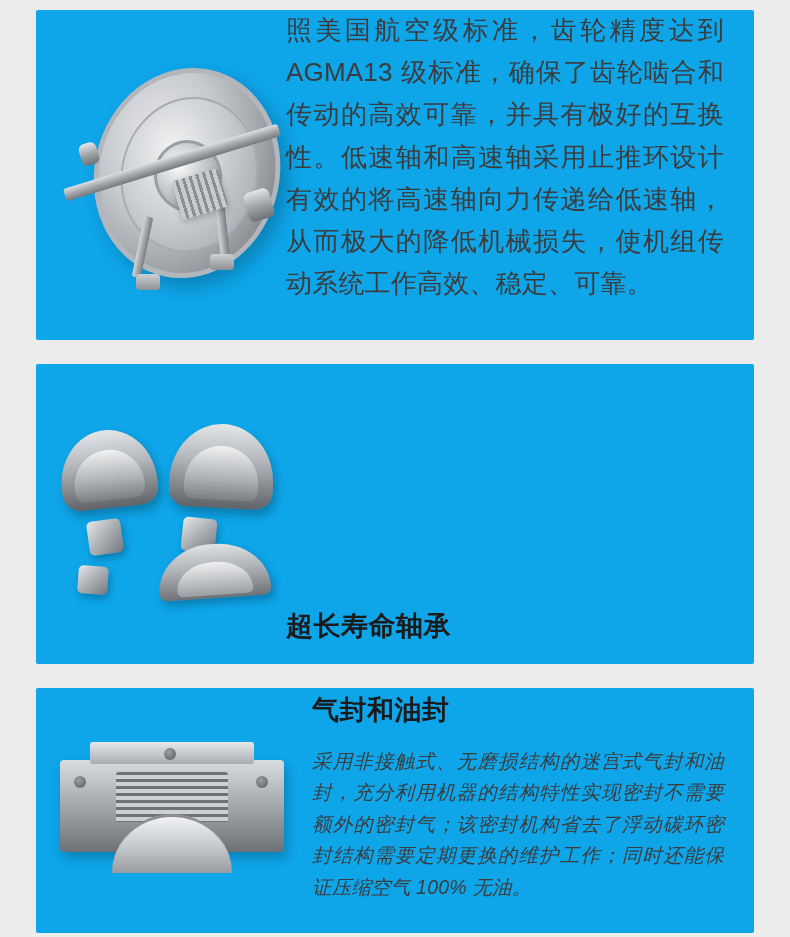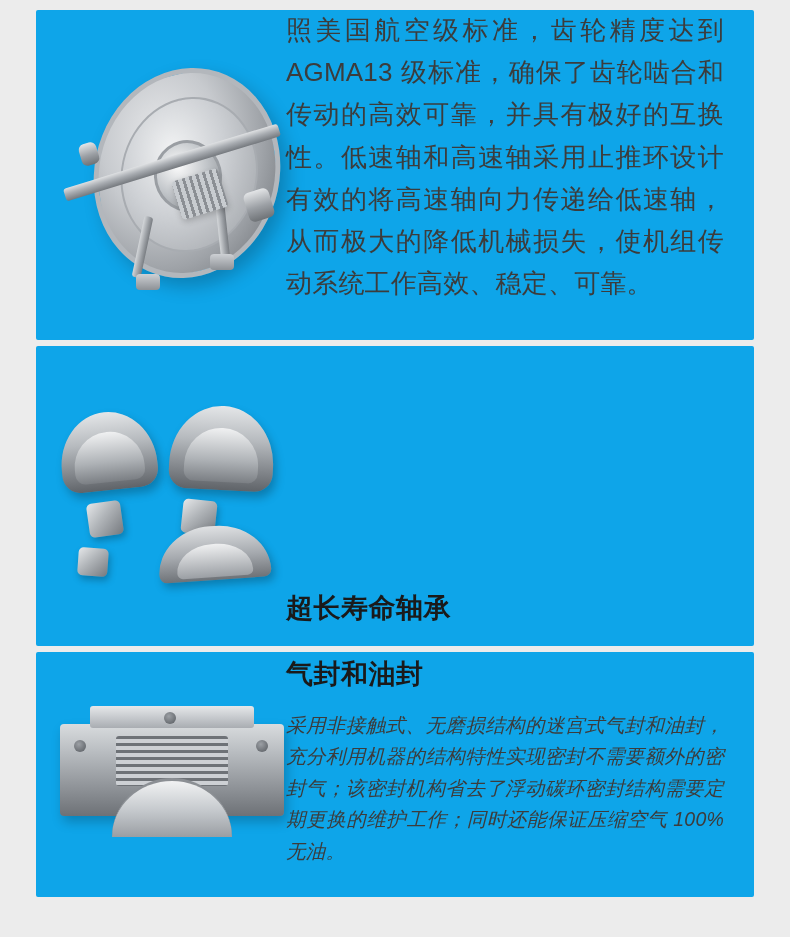--- a/index.html
+++ b/index.html
@@ -22,25 +22,25 @@
   }
   .card {
     background: #0ea5e9;
     border-radius: 2px;
     position: relative;
     box-sizing: border-box;
     display: flex;
     align-items: flex-end;
     overflow: hidden;
   }
-  .card + .card { margin-top: 6px; }
+  .card + .card { margin-top: 24px; }
 
   .card-1 { height: 330px; }
   .card-2 { height: 300px; }
-  .card-3 { height: 245px; }
+  .card-3 { height: 245px; gap: 26px; }
 
   .figure {
     flex: 0 0 250px;
     height: 100%;
     position: relative;
   }
   .content {
     flex: 1 1 auto;
     padding: 16px 30px 10px 0;
     box-sizing: border-box;

